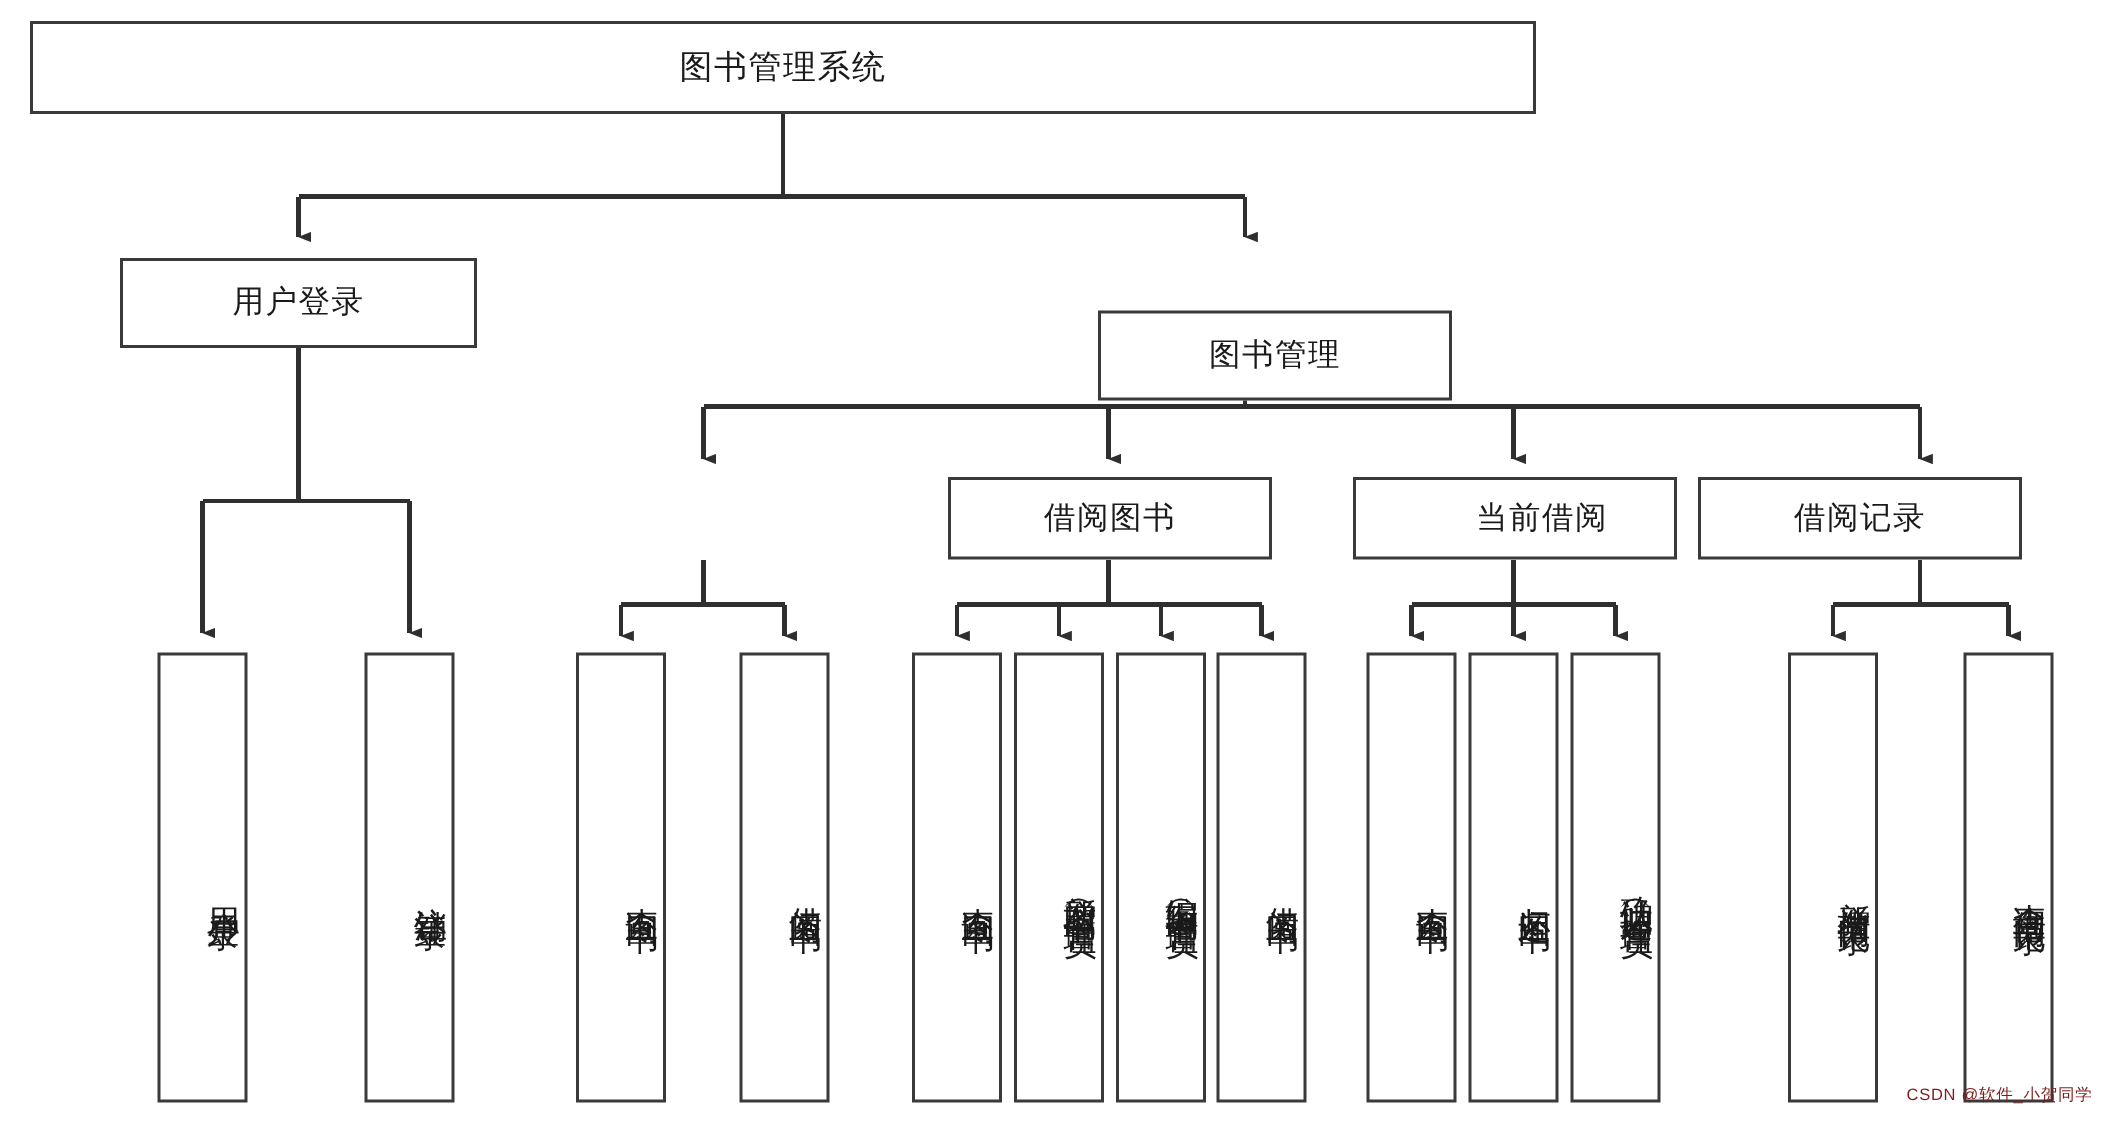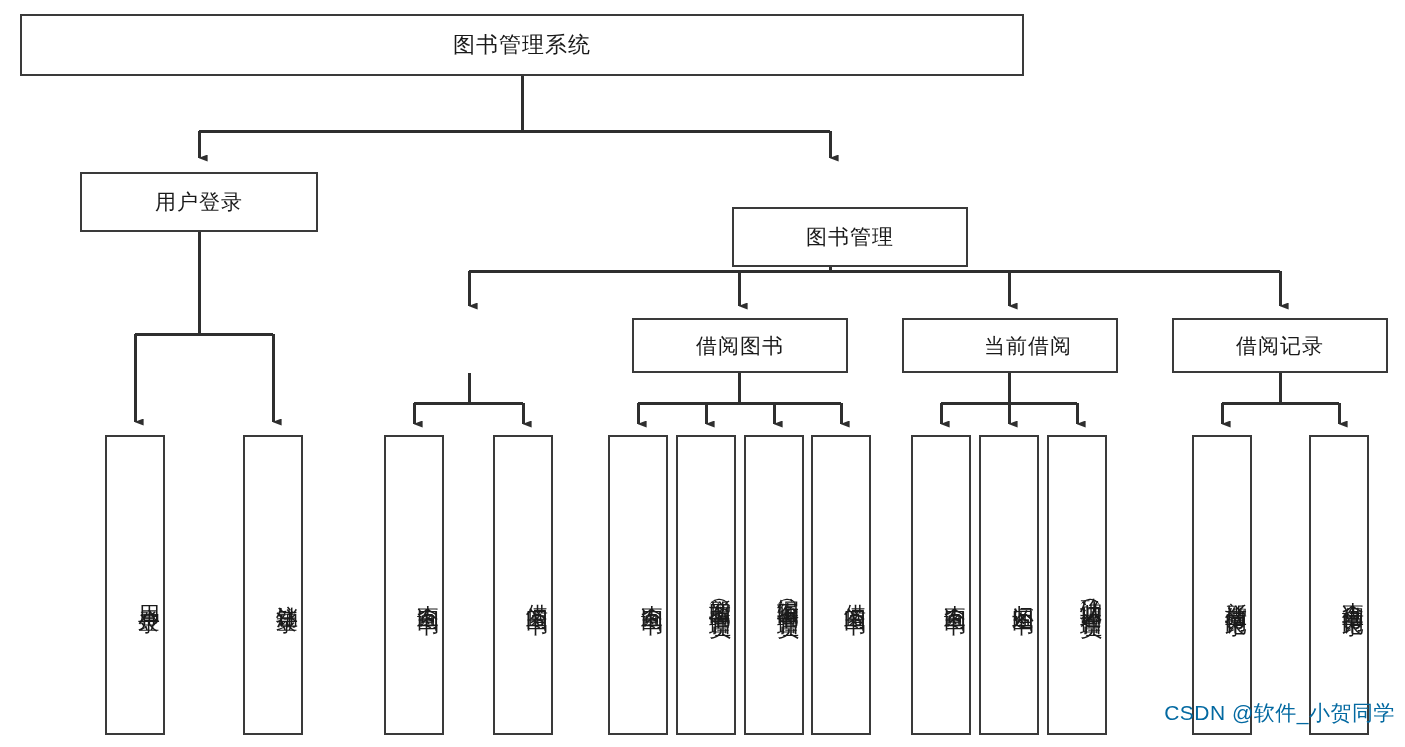--- a/index.html
+++ b/index.html
@@ -56,23 +56,23 @@
     justify-content: center;
   }
   .node.vert .vlabel {
     display: block;
     writing-mode: vertical-rl;
     text-orientation: upright;
   }
   #watermark {
     position: absolute;
     right: 10px;
-    bottom: 20px;
-    font-size: 21px;
-    color: #0369a1;
+    bottom: 10px;
+    font-size: 11px;
+    color: #7f1d1d;
     letter-spacing: 0.5px;
     white-space: nowrap;
     font-family: "Liberation Sans", "DejaVu Sans", sans-serif;
   }
 </style>
 </head>
 <body>
 
 <div id="diagram-root">
 
@@ -149,21 +149,21 @@
 
 
   <div class="node horiz" style="left:632px; top:318px; width:216px; height:55px;">
     <span>借阅图书</span>
   </div>
 
   <div class="node horiz" style="left:902px; top:318px; width:216px; height:55px;padding-left:36px;">
     <span>当前借阅</span>
   </div>
 
-  <div class="node horiz" style="left:1172px; top:318px; width:216px; height:55px;">
+  <div class="node horiz" style="left:1132px; top:318px; width:216px; height:55px;">
     <span>借阅记录</span>
   </div>
 
   <div class="node vert" style="left:384px; top:435px; width:60px; height:300px;">
     <span class="vlabel">查询图书</span>
   </div>
 
   <div class="node vert" style="left:493px; top:435px; width:60px; height:300px;">
     <span class="vlabel">借阅图书</span>
   </div>

